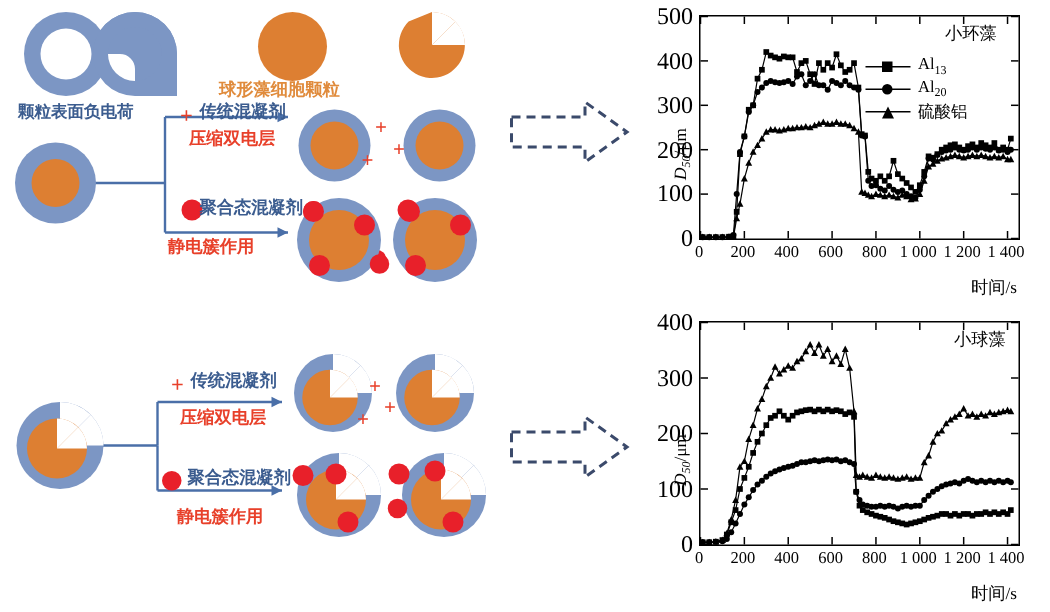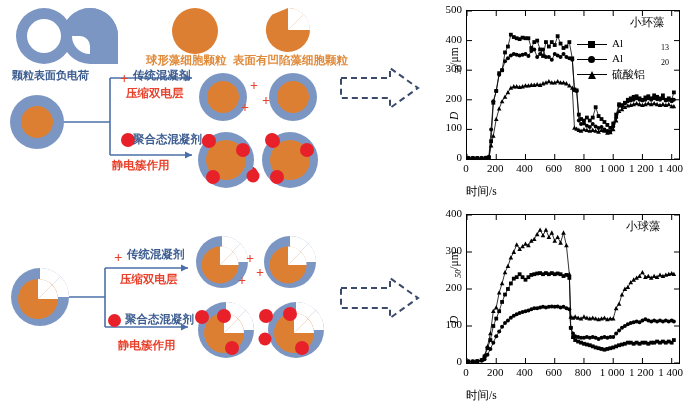--- a/index.html
+++ b/index.html
@@ -28,37 +28,37 @@
 
   .orange-ball{border-radius:50%;background:#DD7F32;}
 
   .plus{position:absolute;color:#E8402A;font-weight:bold;line-height:1;}
 
   svg.ov{position:absolute;left:0;top:0;overflow:visible;}
 
   
   .chart{position:absolute;}
   .plotbox{position:absolute;border:1.2px solid #000;background:#fff;}
-  .ylab-txt{position:absolute;text-align:right;font-size:11px;line-height:1;}
+  .ylab-txt{position:absolute;text-align:right;font-size:16px;line-height:1;}
   .xlab-txt{position:absolute;text-align:center;font-size:11px;line-height:1;}
-  .axis-title{position:absolute;font-size:11.5px;text-align:left;white-space:nowrap;}
+  .axis-title{position:absolute;font-size:11.5px;text-align:right;white-space:nowrap;}
   .ytitle{position:absolute;font-size:11.5px;white-space:nowrap;
           transform-origin:0 0;transform:rotate(-90deg);}
   .ctitle{position:absolute;font-size:11.5px;white-space:nowrap;}
   .legend{position:absolute;font-size:11px;}
   .legend .row{display:flex;align-items:center;height:15px;}
   .legend .key{width:30px;height:12px;position:relative;margin-right:5px;}
   .legend .key .ln{position:absolute;left:0;top:5.5px;width:30px;height:1.2px;background:#000;}
   .legend .key .mk{position:absolute;left:11px;top:2.5px;width:7px;height:7px;background:#000;}
   .legend .key .mk.circle{border-radius:50%;}
   .legend .key .mk.tri{width:0;height:0;background:transparent;left:11px;top:2px;
        border-left:4.5px solid transparent;border-right:4.5px solid transparent;
        border-bottom:8px solid #000;}
   .legend .txt{white-space:nowrap;}
-  sub{font-size:8px;margin-left:38px;}
+  sub{font-size:8px;}
   i{font-style:italic;}
 </style>
 </head>
 <body>
 
 <div class="fig">
 
   <div class="schem">
 
     <div class="shape ring" style="left:16px;top:8px;width:56px;height:56px;">
@@ -211,21 +211,20 @@
     <div class="plus" style="left:238px;top:274px;font-size:14px;">+</div>
 
     <div class="plus" style="left:120px;top:71px;font-size:15px;">+</div>
 
     <div class="plus" style="left:114px;top:250px;font-size:15px;">+</div>
 
     <div class="lbl lbl-blue" style="left:12px;top:70px;font-size:11px;">颗粒表面负电荷</div>
 
     <div class="lbl lbl-orange" style="left:146px;top:55px;font-size:11.5px;">球形藻细胞颗粒</div>
 
-    <div class="lbl lbl-orange" style="left:233px;top:55px;font-size:11.5px;">表面有凹陷藻细胞颗粒</div>
 
     <div class="lbl lbl-blue" style="left:133px;top:70px;font-size:11.5px;">传统混凝剂</div>
 
     <div class="lbl lbl-red" style="left:126px;top:88px;font-size:11.5px;">压缩双电层</div>
 
     <div class="lbl lbl-blue" style="left:133px;top:134px;font-size:11.5px;">聚合态混凝剂</div>
 
     <div class="lbl lbl-red" style="left:112px;top:160px;font-size:11.5px;">静电簇作用</div>
 
     <div class="lbl lbl-blue" style="left:127px;top:249px;font-size:11.5px;">传统混凝剂</div>
@@ -798,16 +797,16 @@
         <div class="xlab-txt" style="left: 62.4828px; top: 161px; width: 44px;">400</div>
         <div class="xlab-txt" style="left: 91.7241px; top: 161px; width: 44px;">600</div>
         <div class="xlab-txt" style="left: 120.966px; top: 161px; width: 44px;">800</div>
         <div class="xlab-txt" style="left: 150.207px; top: 161px; width: 44px;">1 000</div>
         <div class="xlab-txt" style="left: 179.448px; top: 161px; width: 44px;">1 200</div>
         <div class="xlab-txt" style="left: 208.69px; top: 161px; width: 44px;">1 400</div>
       </div>
 
     <div class="ytitle" style="left:8px;top:118px;"><i>D</i><sub><i>50</i></sub>/μm</div>
     <div class="axis-title" style="left:26px;top:182px;width:212px;">时间/s</div>
-    <div class="ctitle" style="left:186px;top:13px;">小球藻</div>
+    <div class="ctitle" style="left:196px;top:13px;">小球藻</div>
   </div>
 
 </div>
 
 </body></html>

